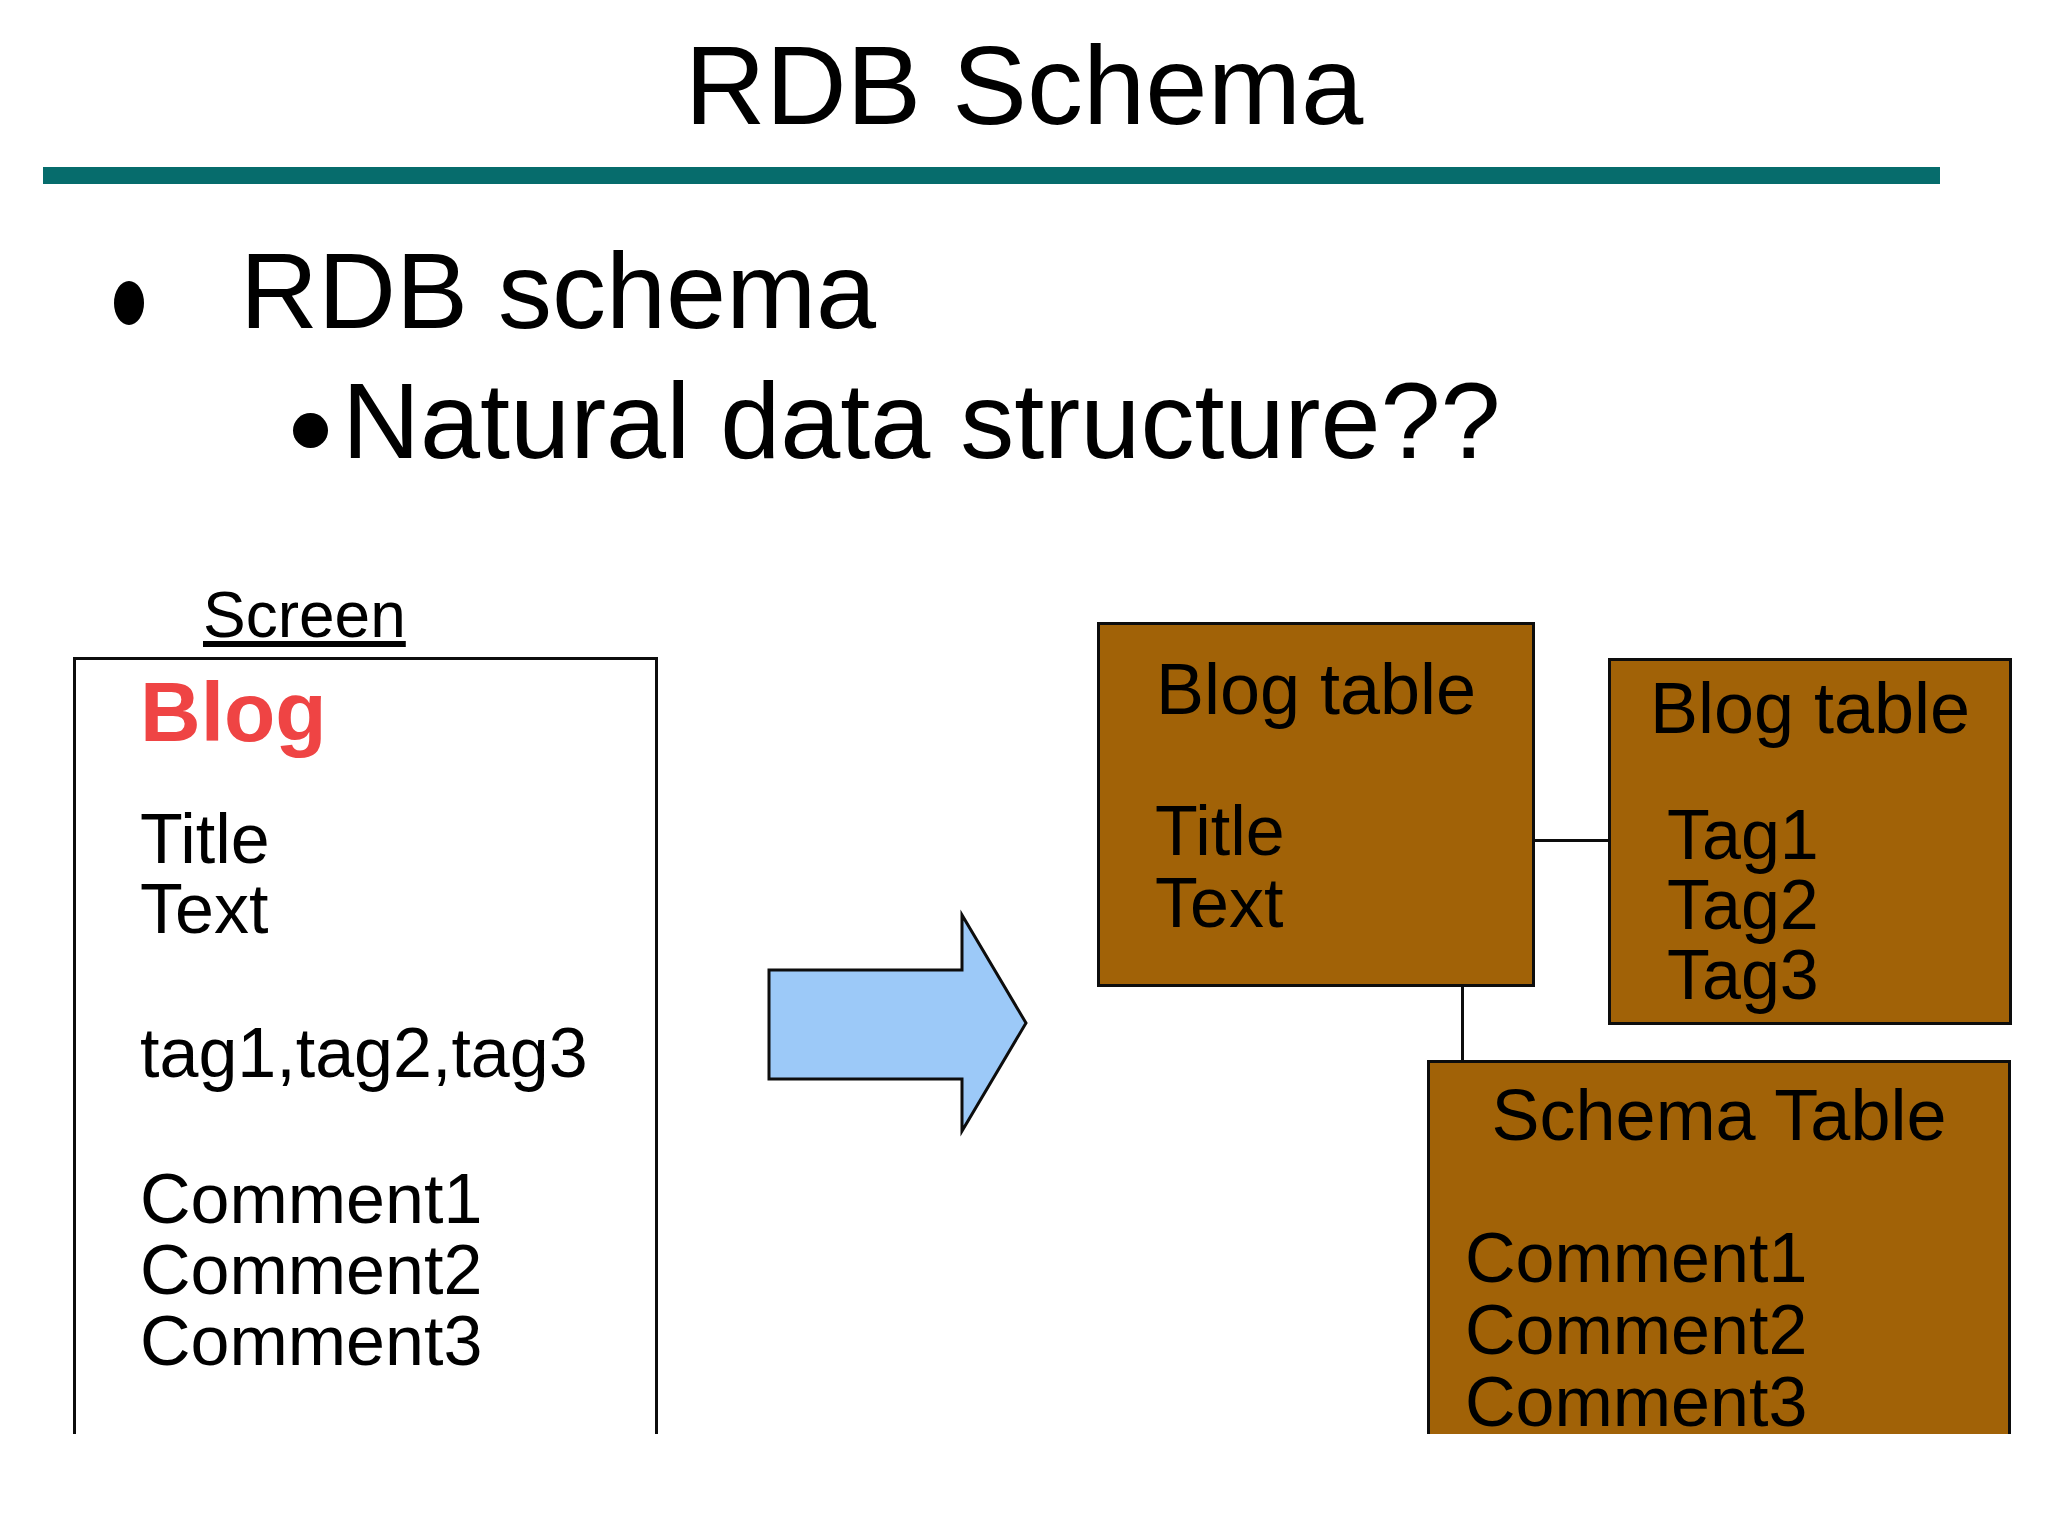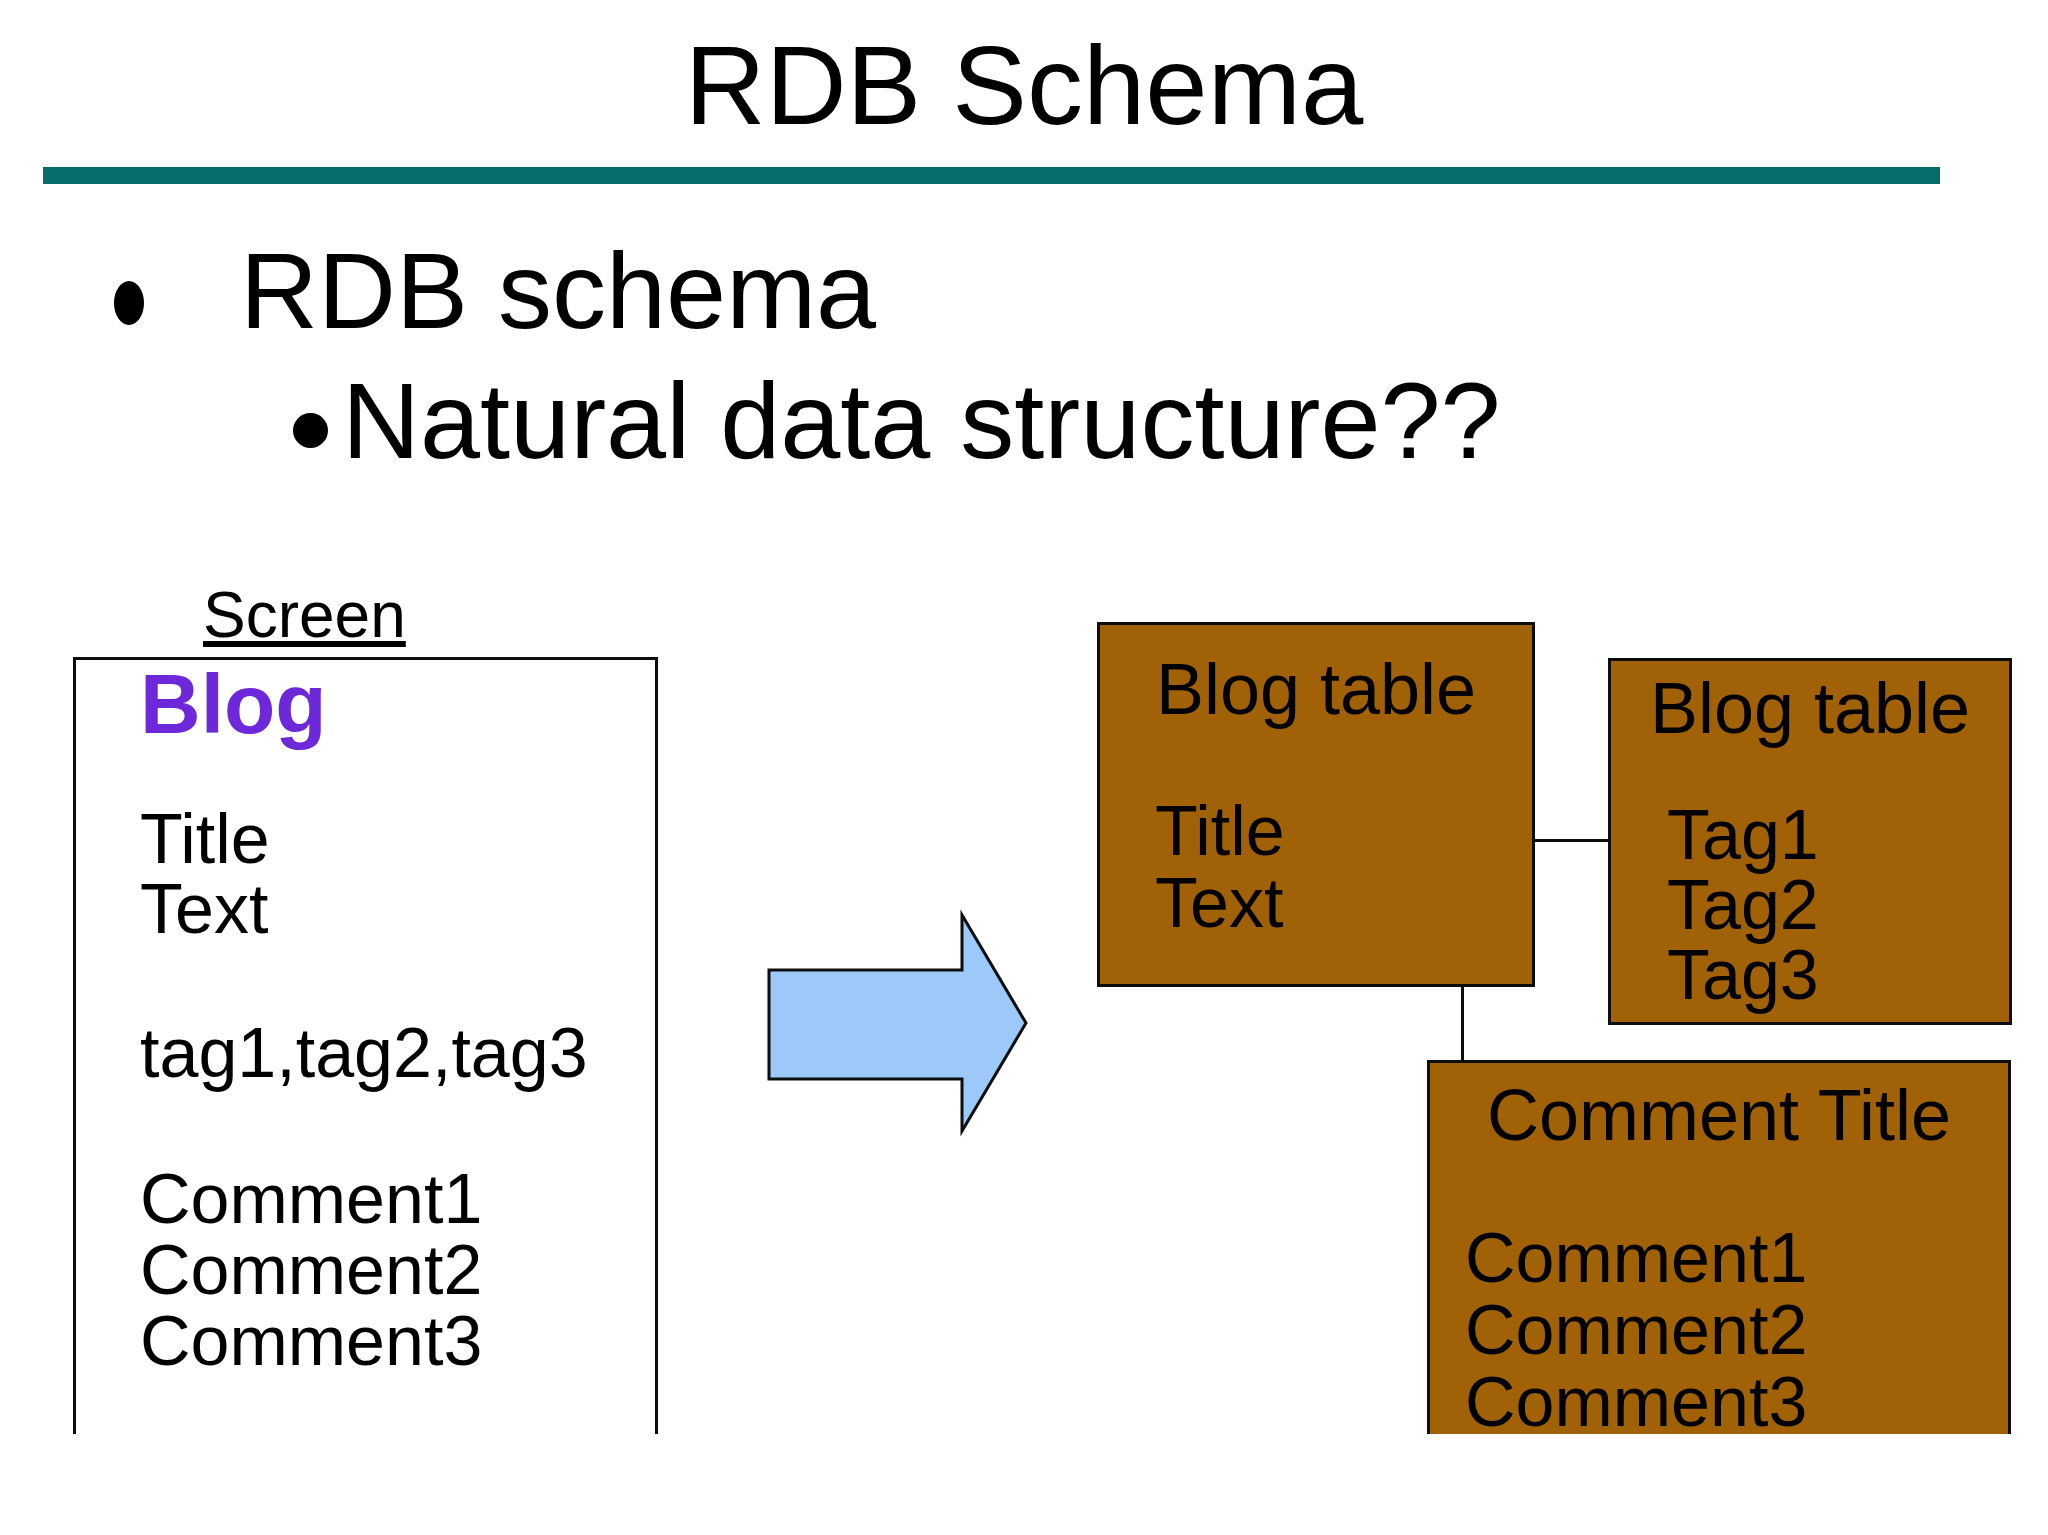--- a/index.html
+++ b/index.html
@@ -44,21 +44,21 @@
   .screen-label{
     left:203px;top:578px;
     font-size:64px;white-space:nowrap;text-decoration:underline;
   }
   .screen-box{
     left:73px;top:657px;width:585px;height:805px;
     background:#ffffff;border:3px solid #0d0d0d;
     box-sizing:border-box;
   }
   .screen-box .line{position:absolute;left:64px;font-size:70px;line-height:1.05;white-space:nowrap;}
-  .screen-blog{top:0;font-size:84px !important;font-weight:bold;color:#6d28d9;}
+  .screen-blog{top:8px;font-size:84px !important;font-weight:bold;color:#ef4444;}
   .screen-title{top:143px;}
   .screen-text{top:213px;}
   .screen-tags{top:357px;}
   .screen-c1{top:503px;}
   .screen-c2{top:574px;}
   .screen-c3{top:645px;}
   
   .arrow-svg{left:740px;top:890px;}
   .arrow-label{
     left:767px;top:963px;width:226px;
@@ -125,21 +125,21 @@
   </div>
 
   <div class="abs tbox tags-table">
     <div class="thead">Blog table</div>
     <div class="trow r0">Tag1</div>
     <div class="trow r1">Tag2</div>
     <div class="trow r2">Tag3</div>
   </div>
 
   <div class="abs tbox comment-table">
-    <div class="thead">Comment Title</div>
+    <div class="thead">Schema Table</div>
     <div class="trow r0">Comment1</div>
     <div class="trow r1">Comment2</div>
     <div class="trow r2">Comment3</div>
   </div>
 
   <div class="abs conn-h"></div>
   <div class="abs conn-v"></div>
 
 </div>
 

